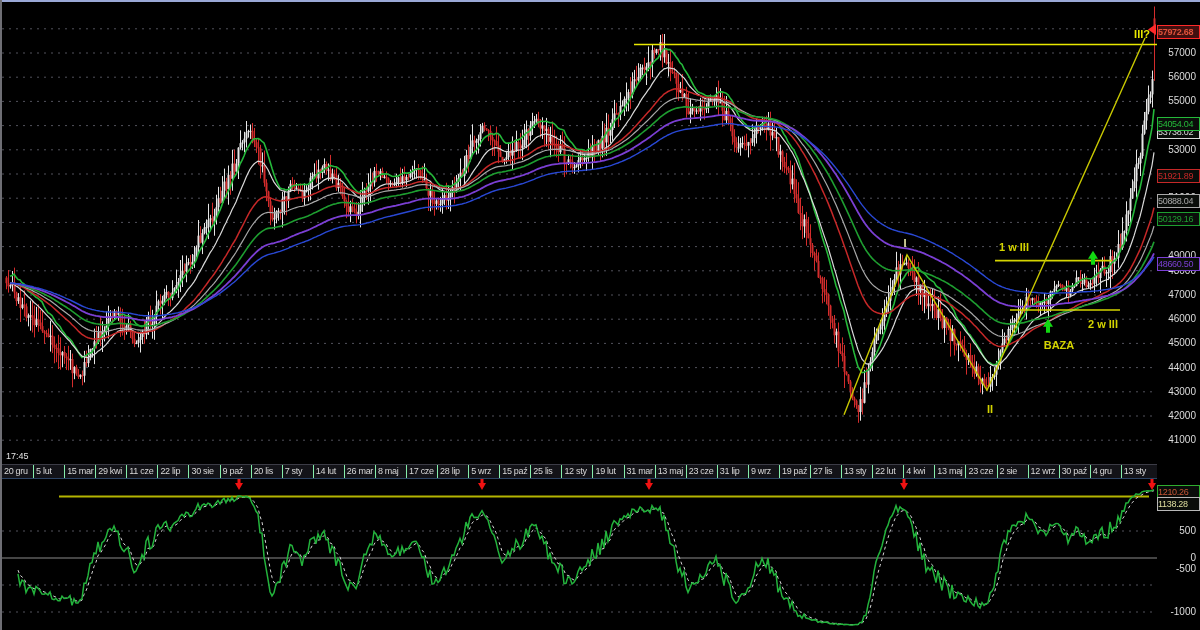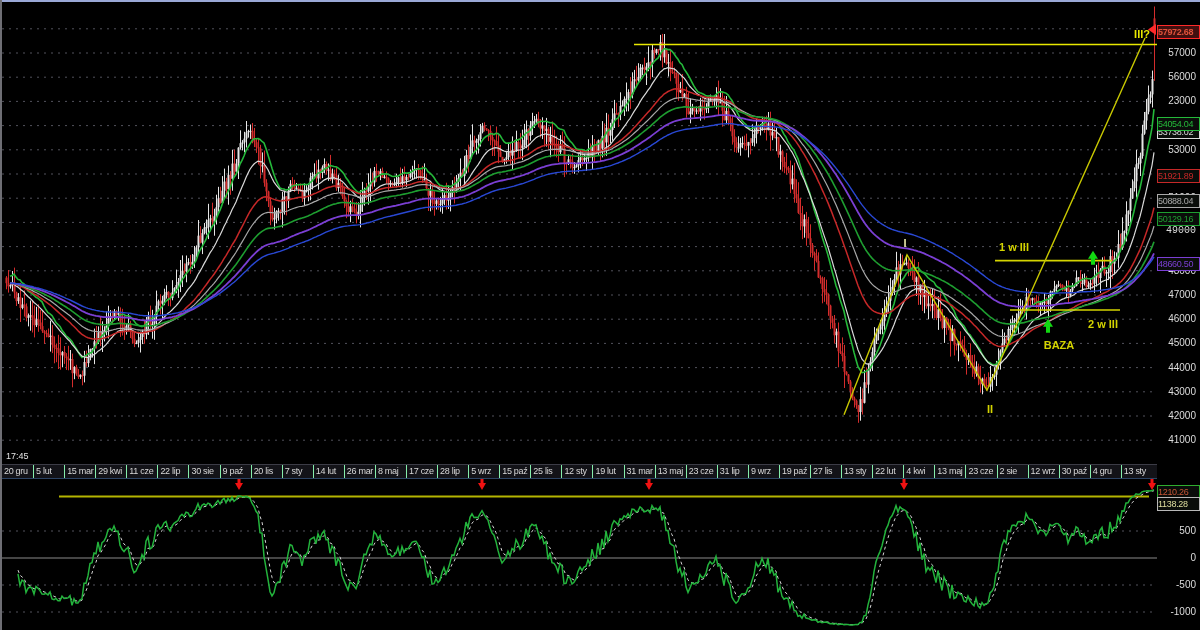--- a/index.html
+++ b/index.html
@@ -1279,38 +1279,38 @@
         <polygon points="1150,13 1146,6 1148.5,6 1148.5,2 1151.5,2 1151.5,6 1154,6" fill="#f01212"></polygon>
       </svg>
   </div>
 
   <div id="right-axis">
     <div id="last-price-box" class="vbox" style="top: 25.4611px; border-color: rgb(255, 42, 42); color: rgb(224, 82, 58); background: rgb(66, 15, 15);">57972.68</div>
     <div id="osc-box-1" class="vbox" style="top: 485px; border-color: rgb(47, 174, 47); color: rgb(198, 85, 53);">1210.26</div>
     <div id="osc-box-2" class="vbox" style="top: 497px; border-color: rgb(185, 185, 185); color: rgb(222, 222, 158);">1138.28</div>
   <div class="ytick" style="top: 47px;">57000</div>
       <div class="ytick" style="top: 71.2px;">56000</div>
-      <div class="ytick" style="top: 95.4px;">23000</div>
+      <div class="ytick" style="top: 95.4px;">55000</div>
       <div class="ytick" style="top: 119.6px;">54000</div>
       <div class="ytick" style="top: 143.8px;">53000</div>
       <div class="ytick" style="top: 168px;">52000</div>
       <div class="ytick" style="top: 192.2px;">51000</div>
       <div class="ytick" style="top: 216.4px;">50000</div>
-      <div class="ytick" style="top: 225px; font-family: Liberation Mono, monospace;">49000</div>
+      <div class="ytick" style="top: 250px;">49000</div>
       <div class="ytick" style="top: 264.8px;">48000</div>
       <div class="ytick" style="top: 289px;">47000</div>
       <div class="ytick" style="top: 313.2px;">46000</div>
       <div class="ytick" style="top: 337.4px;">45000</div>
       <div class="ytick" style="top: 361.6px;">44000</div>
       <div class="ytick" style="top: 385.8px;">43000</div>
       <div class="ytick" style="top: 410px;">42000</div>
       <div class="ytick" style="top: 434.2px;">41000</div>
       <div class="ytick" style="top: 525px;">500</div>
       <div class="ytick" style="top: 552px;">0</div>
-      <div class="ytick" style="top: 579px;">-500</div>
+      <div class="ytick" style="top: 563px;">-500</div>
       <div class="ytick" style="top: 606px;">-1000</div>
       <div class="vbox" style="top: 257px; border-color: rgb(123, 63, 212); color: rgb(123, 63, 212);">48660.50</div>
       <div class="vbox" style="top: 212.274px; border-color: rgb(30, 158, 48); color: rgb(30, 158, 48);">50129.16</div>
       <div class="vbox" style="top: 193.909px; border-color: rgb(168, 168, 168); color: rgb(168, 168, 168);">50888.04</div>
       <div class="vbox" style="top: 168.89px; border-color: rgb(198, 40, 40); color: rgb(198, 40, 40);">51921.89</div>
       <div class="vbox" style="top: 124.94px; border-color: rgb(218, 218, 218); color: rgb(218, 218, 218);">53738.02</div>
       <div class="vbox" style="top: 117.292px; border-color: rgb(37, 185, 58); color: rgb(37, 185, 58);">54054.04</div>
     </div>
 
   <div class="leftline"></div>

